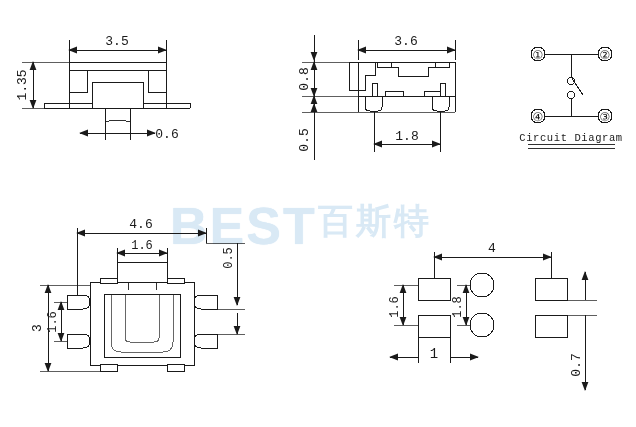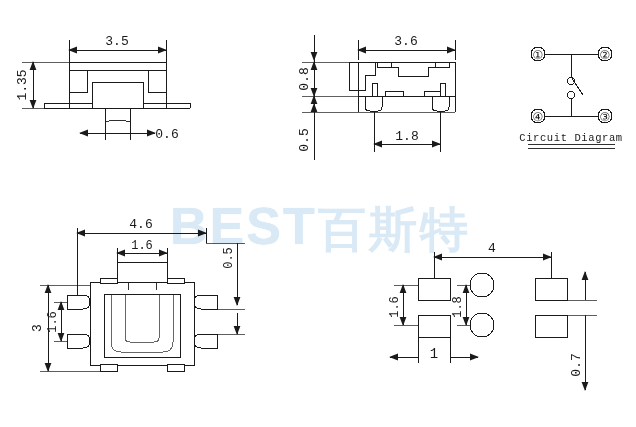--- a/index.html
+++ b/index.html
@@ -5,21 +5,21 @@
   html,body{margin:0;padding:0;background:#ffffff;}
   body{width:636px;height:427px;position:relative;overflow:hidden;
        font-family:"Liberation Mono","DejaVu Sans Mono",monospace;color:#1a1a1a;}
   .sheet{position:absolute;inset:0;}
   svg{position:absolute;left:0;top:0;width:636px;height:427px;}
   .wm{position:absolute;left:0;top:0;width:636px;height:427px;pointer-events:none;border-radius:32px;}
   .wm-text{position:absolute;top:196px;left:170px;font-family:"Liberation Sans",sans-serif;
            font-weight:bold;font-size:52px;letter-spacing:2px;color:#d9e9f5;
            text-shadow:0 0 1px #cfe3f2;}
   .wm-cn{position:absolute;top:198px;left:318px;font-family:"DejaVu Sans",sans-serif;
-         font-weight:bold;font-size:48px;letter-spacing:3px;color:#d9e9f5;}
+         font-weight:bold;font-size:35px;letter-spacing:3px;color:#d9e9f5;}
 </style>
 </head>
 <body>
 
 <div class="sheet">
 
   <div class="wm">
     <div class="wm-text">BEST</div>
     <div class="wm-cn">百斯特</div>
   </div>

